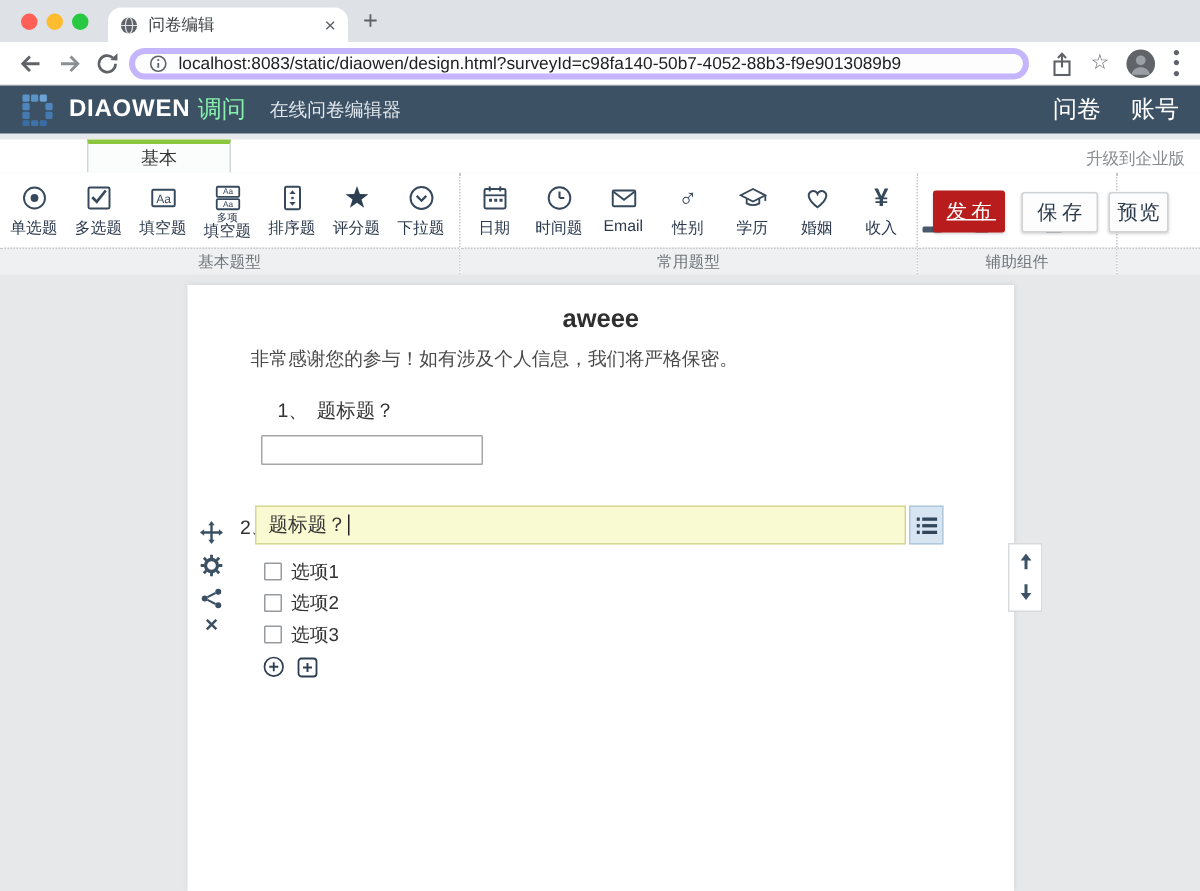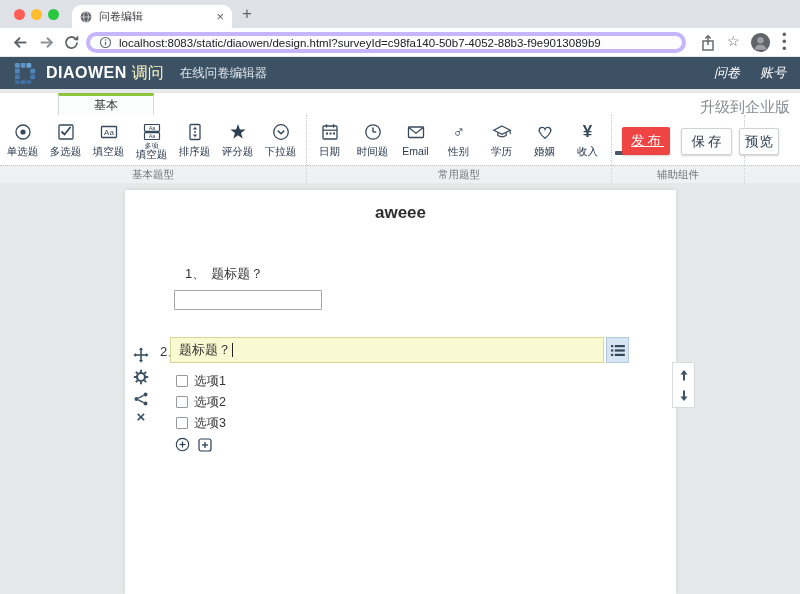--- a/index.html
+++ b/index.html
@@ -22,31 +22,31 @@
         border:4px solid #c4b5fd;border-radius:11px;display:flex;align-items:center;padding:0 9px;}
   .omni .url{font-size:11.5px;color:#202124;margin-left:7px;white-space:nowrap;overflow:hidden;}
   .star{position:absolute;left:727px;top:5px;font-size:14px;color:#5f6368;cursor:pointer;}
   .dots{position:absolute;left:782px;top:3px;font-size:13px;color:#5f6368;letter-spacing:0;
         cursor:pointer;line-height:7px;width:4px;}
 
   
   .apphdr{position:absolute;left:0;top:57px;width:800px;height:32px;background:#3d5164;
           display:flex;align-items:center;padding:0 14px;}
   .brand{color:#fff;font-size:16px;font-weight:bold;margin-left:9px;letter-spacing:0.5px;}
-  .brandcn{color:#fef9c3;font-size:16px;margin-left:5px;}
+  .brandcn{color:#86efac;font-size:16px;margin-left:5px;}
   .subttl{color:#dfe6ec;font-size:12.5px;margin-left:16px;}
-  .hnav{margin-left:auto;display:flex;gap:20px;color:#fff;font-size:13px;font-style:italic;}
+  .hnav{margin-left:auto;display:flex;gap:20px;color:#fff;font-size:16px;}
   .hnav span{cursor:pointer;}
 
   
   .tabstrip{position:absolute;left:0;top:93px;width:800px;height:22px;background:#ffffff;}
   .atab{position:absolute;left:58px;top:0;width:96px;height:22px;background:#fbfcfc;
         border-top:3px solid #8cc63e;border-left:1px solid #d3d6d9;border-right:1px solid #d3d6d9;
         font-size:12px;color:#333;text-align:center;line-height:18px;cursor:pointer;}
-  .upg{position:absolute;right:10px;top:5px;font-size:15px;color:#878c91;cursor:pointer;}
+  .upg{position:absolute;right:10px;top:5px;font-size:11px;color:#878c91;cursor:pointer;}
 
   
   .toolbar{position:absolute;left:0;top:115px;width:800px;height:68px;background:#fff;display:flex;}
   .tgrp{height:68px;display:flex;flex-direction:column;border-right:1px dotted #c4c8cc;}
   .tgrp:last-child{border-right:none;}
   .ticons{height:50px;display:flex;align-items:center;padding-left:1px;}
   .ti{width:43px;height:46px;display:flex;flex-direction:column;align-items:center;
       justify-content:flex-start;padding-top:5px;cursor:pointer;}
   .ti svg{display:block;}
   .ti .lbl{font-size:10.5px;color:#2c3a4d;margin-top:3px;white-space:nowrap;}
@@ -54,21 +54,21 @@
   .ti .lbl2 .top{font-size:7px;color:#2c3a4d;}
   .ti .lbl2 .bot{font-size:10.5px;color:#2c3a4d;}
   .ti .uglyph{font-size:17px;line-height:20px;height:20px;color:#36495c;font-weight:bold;}
   .tcap{height:18px;background:#eef0f1;border-top:1px dotted #c4c8cc;font-size:10.5px;
         color:#70767c;display:flex;align-items:center;justify-content:center;}
   .frag{position:absolute;background:#49586a;border-radius:1px;}
 
   
   .abtn{position:absolute;font-size:13.5px;text-align:center;cursor:pointer;border-radius:2px;
         letter-spacing:3px;padding-left:3px;box-shadow:0 1px 2px rgba(0,0,0,0.18);}
-  .abtn.pub{left:622px;top:127px;width:48px;height:28px;line-height:28px;background:#ef4444;color:#fff;text-decoration:underline;}
+  .abtn.pub{left:622px;top:127px;width:48px;height:28px;line-height:28px;background:#b91c1c;color:#fff;text-decoration:underline;}
   .abtn.sec{background:#fdfdfd;border:1px solid #d0d3d6;color:#2b3a4a;line-height:25px;}
 
   
   .main{position:absolute;left:0;top:183px;width:800px;bottom:0;background:#e7e8ea;}
   .canvas{position:absolute;left:125px;top:7px;width:551px;bottom:0;background:#fff;
           box-shadow:0 0 4px rgba(0,0,0,0.10);}
   .sv-title{position:absolute;left:0;top:13px;width:100%;text-align:center;font-size:17px;
             font-weight:600;color:#2f2f2f;}
   .sv-desc{position:absolute;left:42px;top:41px;font-size:12.5px;color:#4a4a4a;}
   .q1row{position:absolute;left:60px;top:75px;font-size:13px;color:#333;}
@@ -313,20 +313,21 @@
   <span class="frag" style="left:697px;top:152px;width:11px;height:3px"></span>
 
   <div class="abtn pub">发布</div>
   <div class="abtn sec" style="left:681px;top:128px;width:51px;height:27px">保存</div>
   <div class="abtn sec" style="left:739px;top:128px;width:40px;height:27px;letter-spacing:1px;padding-left:1px">预览</div>
 
   <div class="main">
     <div class="canvas">
 
       <div class="sv-title">aweee</div>
+      <div class="sv-desc">非常感谢您的参与！如有涉及个人信息，我们将严格保密。</div>
 
       <div class="q1row">
         <span class="qnum">1、</span><span>题标题？</span>
       </div>
       <input class="q1input" type="text" style="">
 
       <svg class="ltool" style="top:157px" viewBox="0 0 16 16">
         <line x1="8" y1="2.4" x2="8" y2="13.6" stroke="#3b5063" stroke-width="1.6"></line>
         <line x1="2.4" y1="8" x2="13.6" y2="8" stroke="#3b5063" stroke-width="1.6"></line>
         <polygon points="8,0.3 5.9,3.1 10.1,3.1" fill="#3b5063"></polygon>

